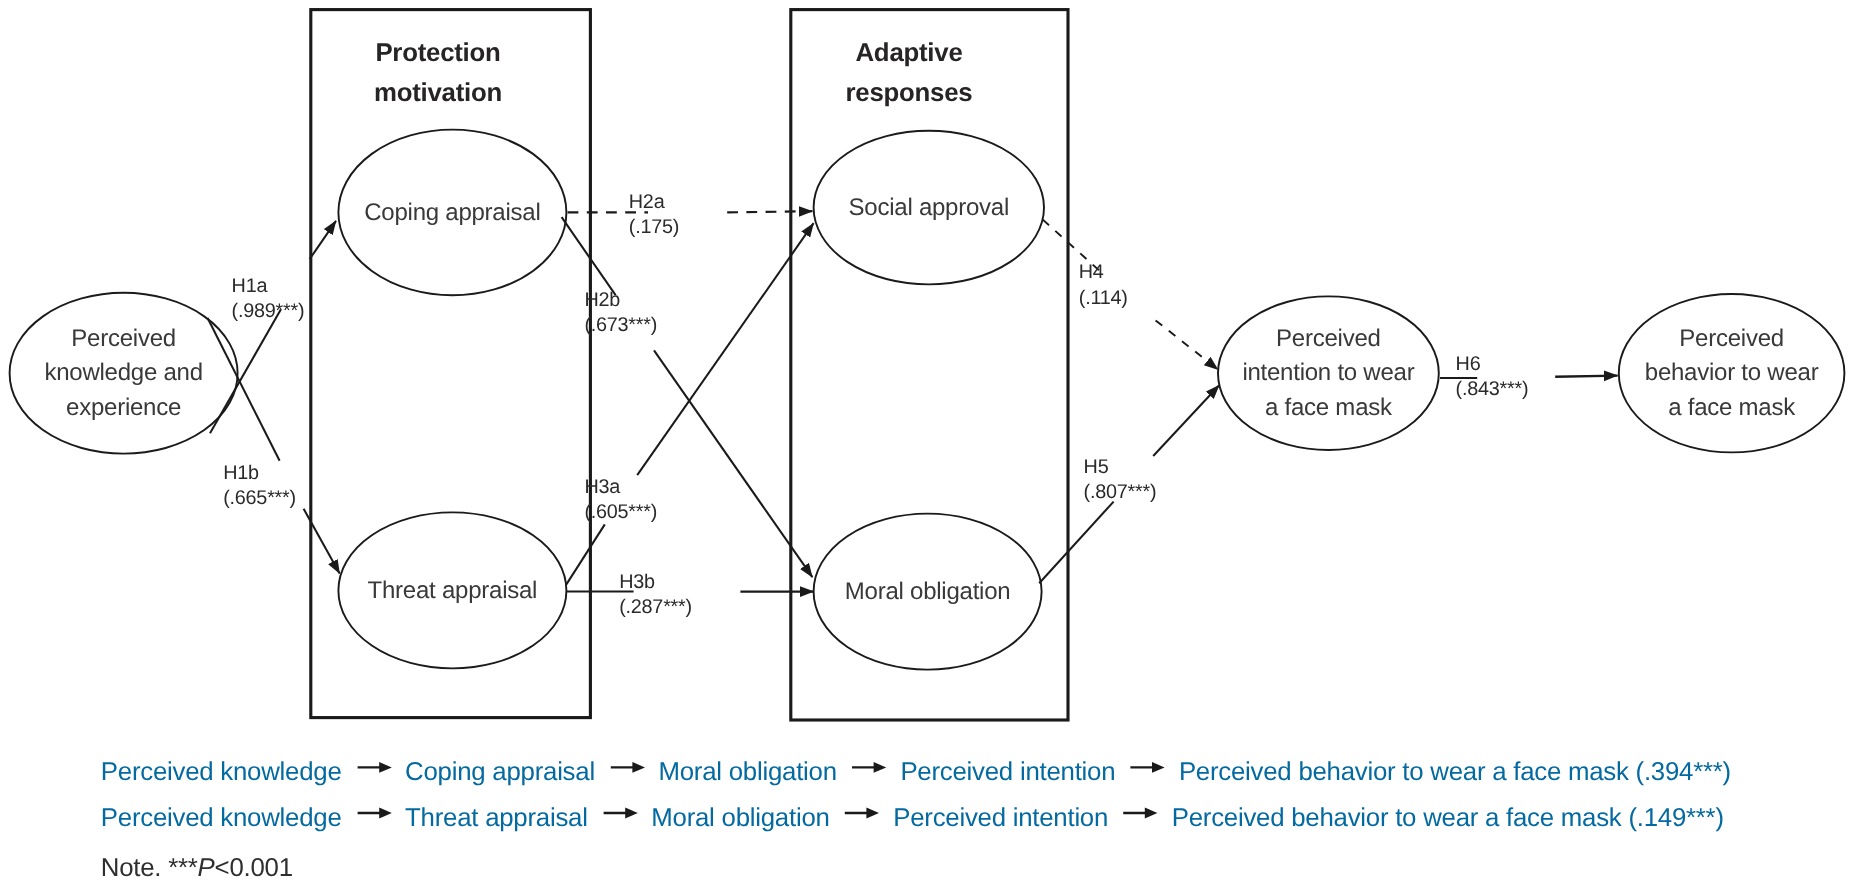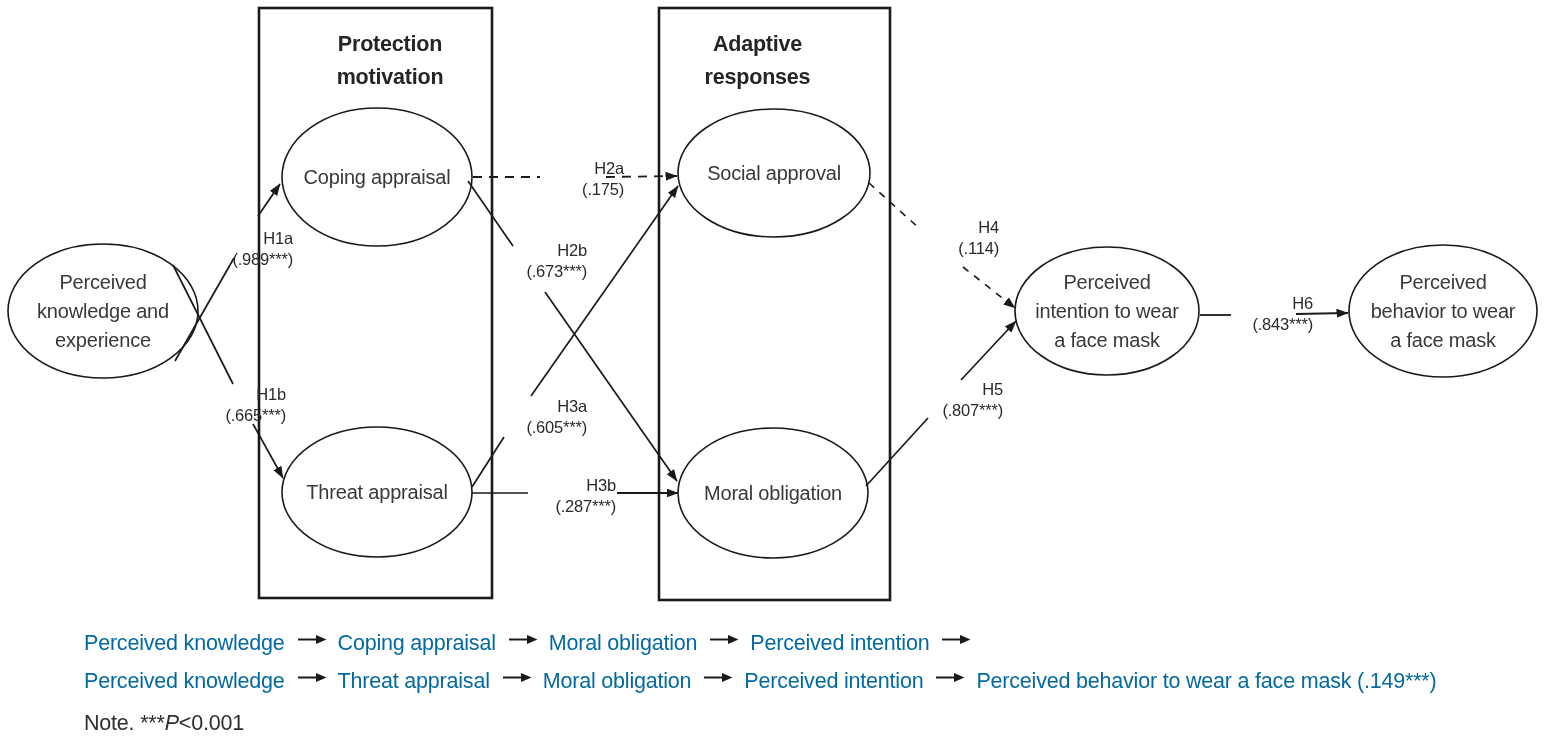--- a/index.html
+++ b/index.html
@@ -10,21 +10,21 @@
   .layer{position:absolute;left:0;top:0;}
   .grouptitle{
     position:absolute;text-align:center;font-weight:bold;font-size:21.5px;line-height:33px;
     white-space:pre-line;color:#262424;
   }
   .nodelabel{
     position:absolute;display:flex;align-items:center;justify-content:center;text-align:center;
     font-size:20px;line-height:29px;white-space:pre-line;color:#3a3838;
   }
   .hlabel{
-    position:absolute;width:100px;text-align:right;font-size:16.5px;line-height:21px;color:#2b2a2a;
+    position:absolute;width:100px;text-align:left;font-size:16.5px;line-height:21px;color:#2b2a2a;
   }
   .sumrow{
     position:absolute;display:flex;align-items:flex-start;white-space:nowrap;
     font-size:21.5px;color:#0369a1;
   }
   .sumrow .arrow-glyph{margin:3px 11px 0 12px;flex:0 0 auto;}
   .note{position:absolute;font-size:21.5px;color:#2f2d2d;text-align:right;}
   .note .p-ital{font-style:italic;}
   svg line, svg ellipse, svg rect{shape-rendering:geometricPrecision;}
 </style>
@@ -72,21 +72,21 @@
     <line x1="869" y1="183" x2="920" y2="229" stroke="#1a1a1a" stroke-width="1.6" stroke-dasharray="7 7"></line>
     <line x1="963" y1="267" x2="1015" y2="308" stroke="#1a1a1a" stroke-width="1.6" stroke-dasharray="7 7" marker-end="url(#arw)"></line>
 
     <line x1="866" y1="486" x2="928" y2="418" stroke="#1a1a1a" stroke-width="1.7"></line>
     <line x1="961" y1="380" x2="1016" y2="321" stroke="#1a1a1a" stroke-width="1.7" marker-end="url(#arw)"></line>
 
     <line x1="1200" y1="315" x2="1231" y2="315" stroke="#1a1a1a" stroke-width="1.8"></line>
     <line x1="1296" y1="314" x2="1348" y2="313" stroke="#1a1a1a" stroke-width="2" marker-end="url(#arw)"></line>
   </svg>
 
-  <div class="grouptitle" style="left:274px;top:28px;width:232px">Protection
+  <div class="grouptitle" style="left:249px;top:28px;width:232px">Protection
 motivation</div>
   <div class="grouptitle" style="left:633px;top:28px;width:249px">Adaptive
 responses</div>
 
   <div class="nodelabel" style="left:10px;top:245px;width:186px;height:132px">Perceived
 knowledge and
 experience</div>
   <div class="nodelabel" style="left:284px;top:110px;width:186px;height:134px">Coping appraisal</div>
   <div class="nodelabel" style="left:284px;top:429px;width:186px;height:127px">Threat appraisal</div>
   <div class="nodelabel" style="left:680px;top:111px;width:188px;height:125px">Social approval</div>
@@ -149,20 +149,21 @@
     <span>Moral obligation</span>
     <svg class="arrow-glyph" width="30" height="11" viewBox="0 0 30 11">
         <line x1="1" y1="5.5" x2="20" y2="5.5" stroke="#1a1a1a" stroke-width="2"></line>
         <polygon points="19,1 29.5,5.5 19,10" fill="#1a1a1a"></polygon>
       </svg>
     <span>Perceived intention</span>
     <svg class="arrow-glyph" width="30" height="11" viewBox="0 0 30 11">
         <line x1="1" y1="5.5" x2="20" y2="5.5" stroke="#1a1a1a" stroke-width="2"></line>
         <polygon points="19,1 29.5,5.5 19,10" fill="#1a1a1a"></polygon>
       </svg>
+    <span>Perceived behavior to wear a face mask (.394***)</span>
   </div>
 
   <div class="sumrow" style="left:84px;top:669px">
     <span>Perceived knowledge</span>
     <svg class="arrow-glyph" width="30" height="11" viewBox="0 0 30 11">
         <line x1="1" y1="5.5" x2="20" y2="5.5" stroke="#1a1a1a" stroke-width="2"></line>
         <polygon points="19,1 29.5,5.5 19,10" fill="#1a1a1a"></polygon>
       </svg>
     <span>Threat appraisal</span>
     <svg class="arrow-glyph" width="30" height="11" viewBox="0 0 30 11">

